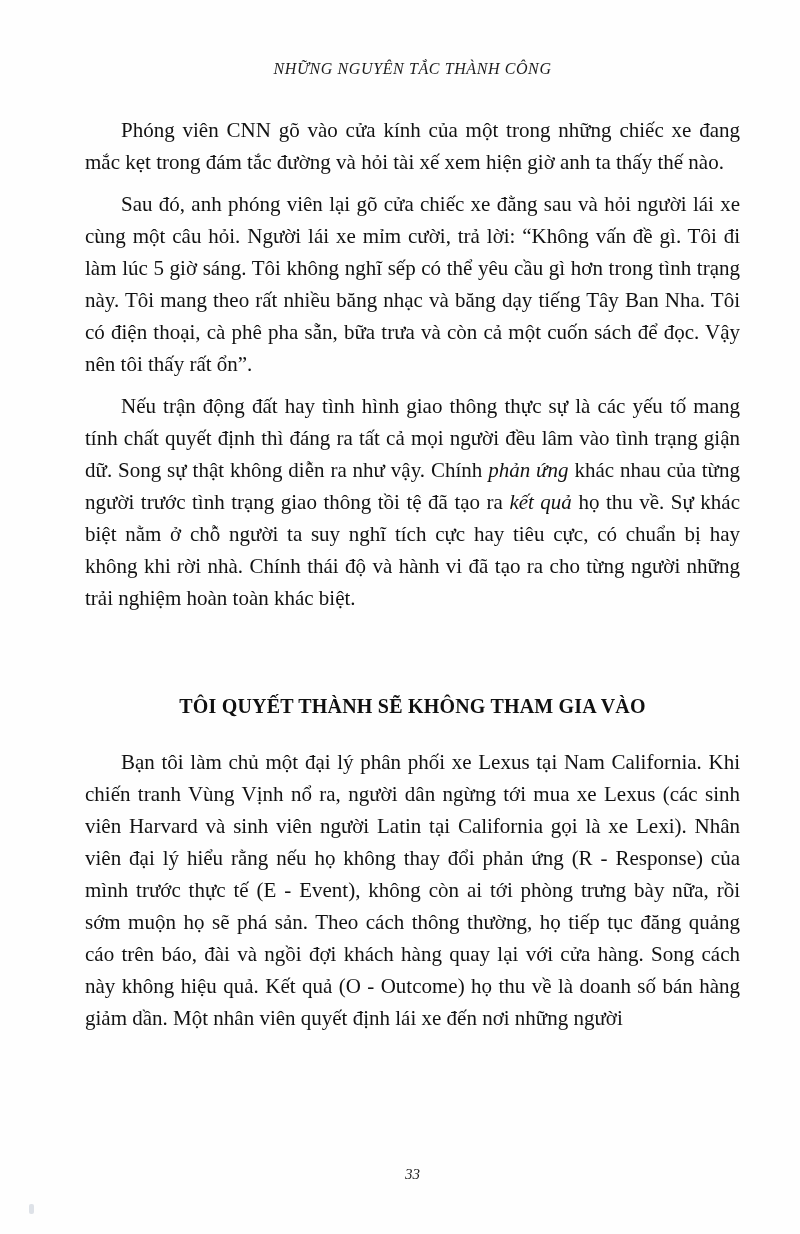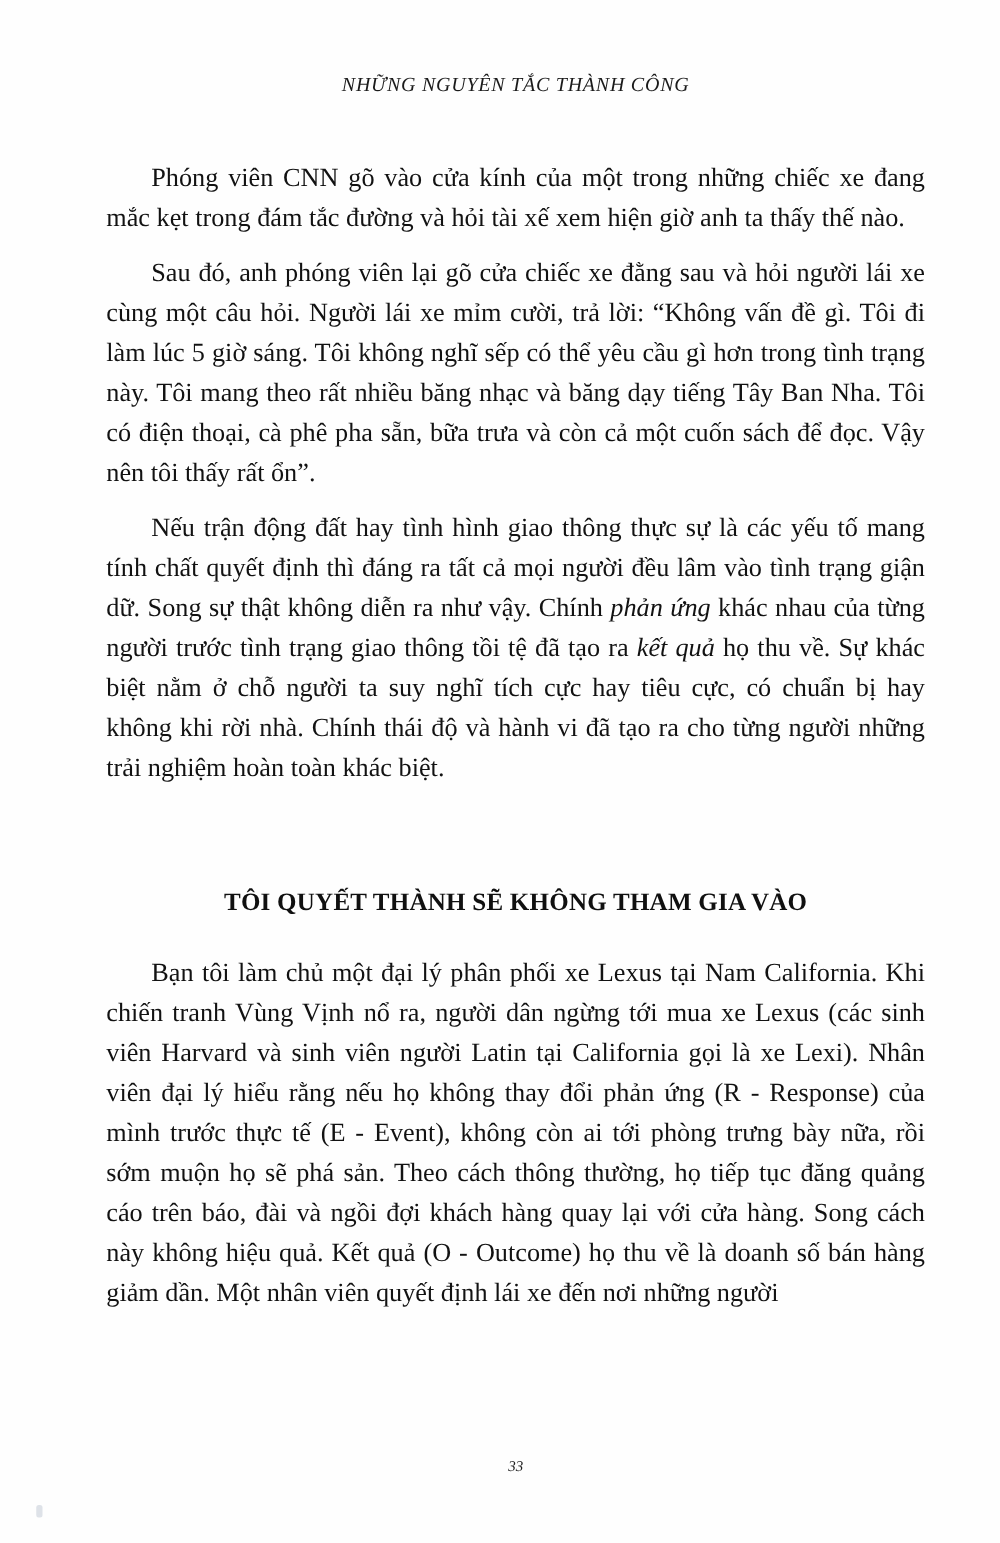--- a/index.html
+++ b/index.html
@@ -32,41 +32,41 @@
     position: absolute;
     top: 114px;
     left: 85px;
     width: 655px;
     font-size: 21px;
     line-height: 32px;
     text-align: justify;
     text-justify: inter-word;
   }
   .page-body p {
-    margin: 12px 0 10px 0;
+    margin: 0 0 10px 0;
     text-indent: 36px;
   }
   .section-heading {
     margin: 40px 0 22px 0;
     text-align: center;
     text-indent: 0;
     font-size: 20px;
     line-height: 35px;
     font-weight: bold;
     letter-spacing: 0.2px;
     color: #101010;
   }
   .page-number {
     position: absolute;
     top: 1166px;
     left: 85px;
     width: 655px;
     text-align: center;
     font-style: italic;
-    font-size: 12px;
+    font-size: 15px;
     color: #1b1b1b;
   }
   .scan-speck {
     position: absolute;
     left: 29px;
     top: 1204px;
     width: 5px;
     height: 10px;
     background: #b9c2cf;
     opacity: 0.45;

